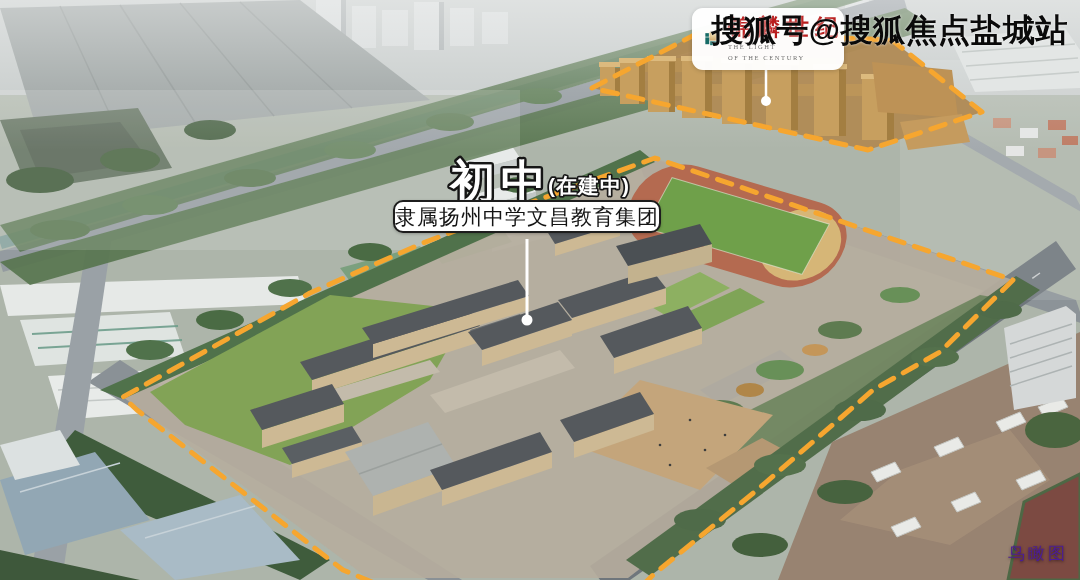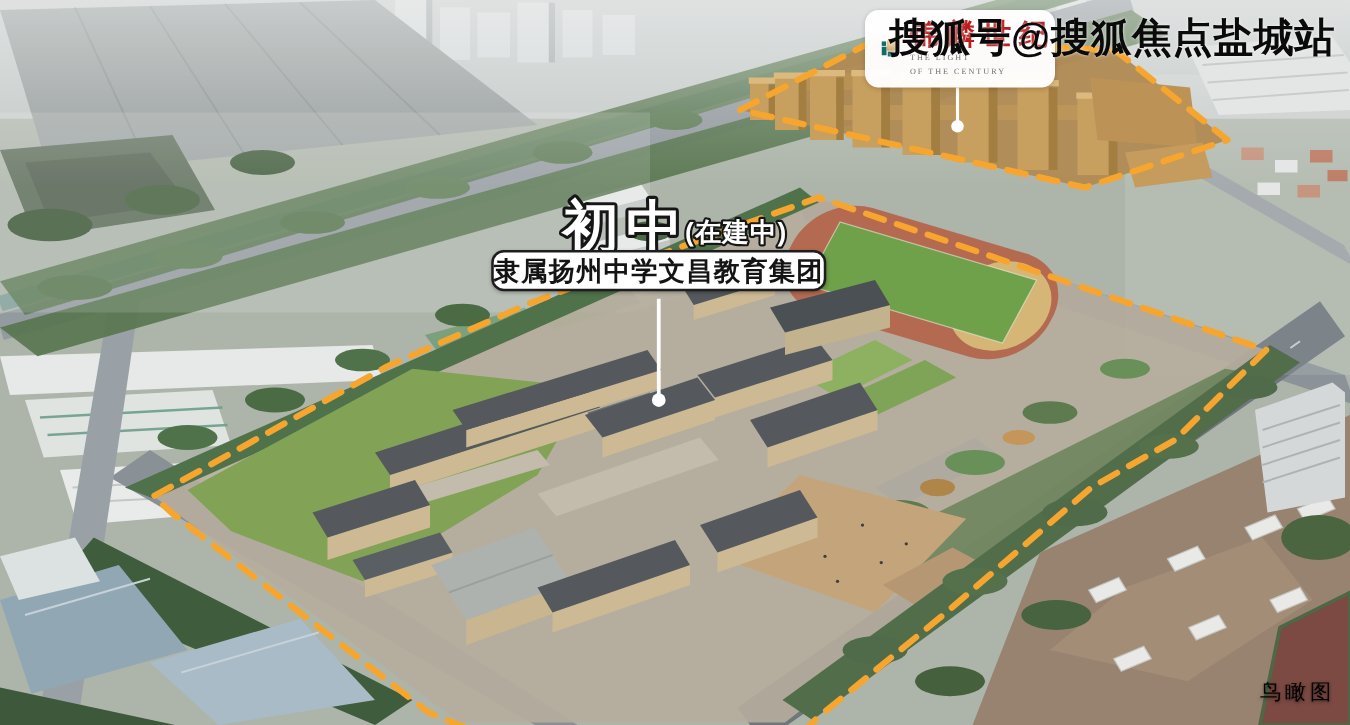--- a/index.html
+++ b/index.html
@@ -29,27 +29,27 @@
   .watermark{
     position:absolute;top:9px;right:12px;z-index:4;
     font-size:32px;font-weight:800;color:#0a0a0a;letter-spacing:.5px;
     text-shadow:0 0 3px rgba(255,255,255,.6),0 0 1px rgba(255,255,255,.5);
   }
   
   .subtitle-pill{
     position:absolute;left:393px;top:200px;width:268px;height:33px;z-index:2;
     background:#fff;border:2px solid #1d1d1d;border-radius:10px;
     display:flex;align-items:center;justify-content:center;
-    font-size:21px;font-weight:bold;color:#141414;letter-spacing:1px;
+    font-size:21px;font-weight:normal;color:#141414;letter-spacing:1px;
     box-shadow:0 1px 3px rgba(0,0,0,.25);box-sizing:border-box;
   }
   
   .caption{
     position:absolute;right:12px;bottom:15px;z-index:2;
-    font-size:17px;color:#000000;letter-spacing:3px;
+    font-size:17px;color:#4c1d95;letter-spacing:3px;
     text-shadow:0 1px 3px rgba(0,0,0,.55);
   }
 </style>
 </head>
 <body>
 
 <div class="stage">
 
   <svg class="scene" viewBox="0 0 1080 580">
     <defs>

